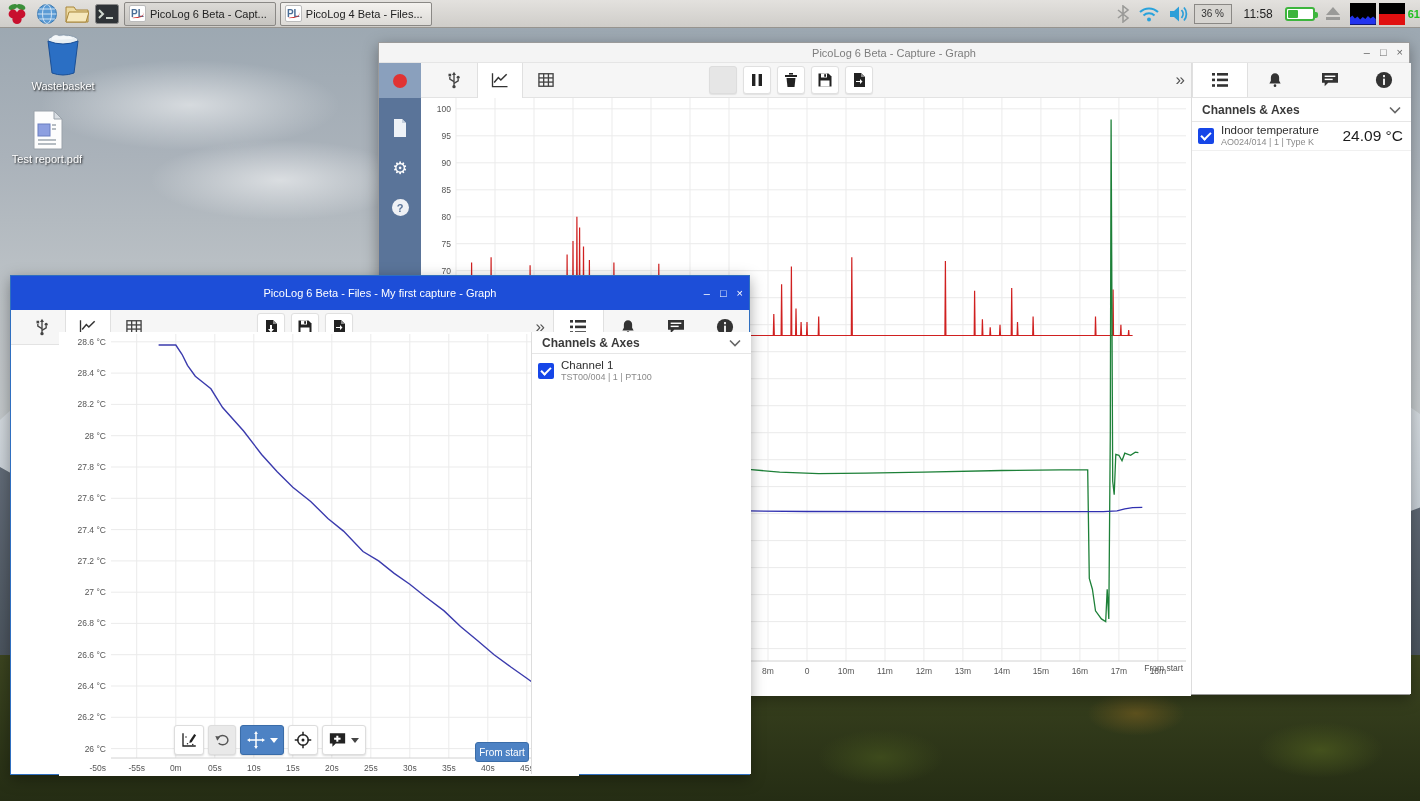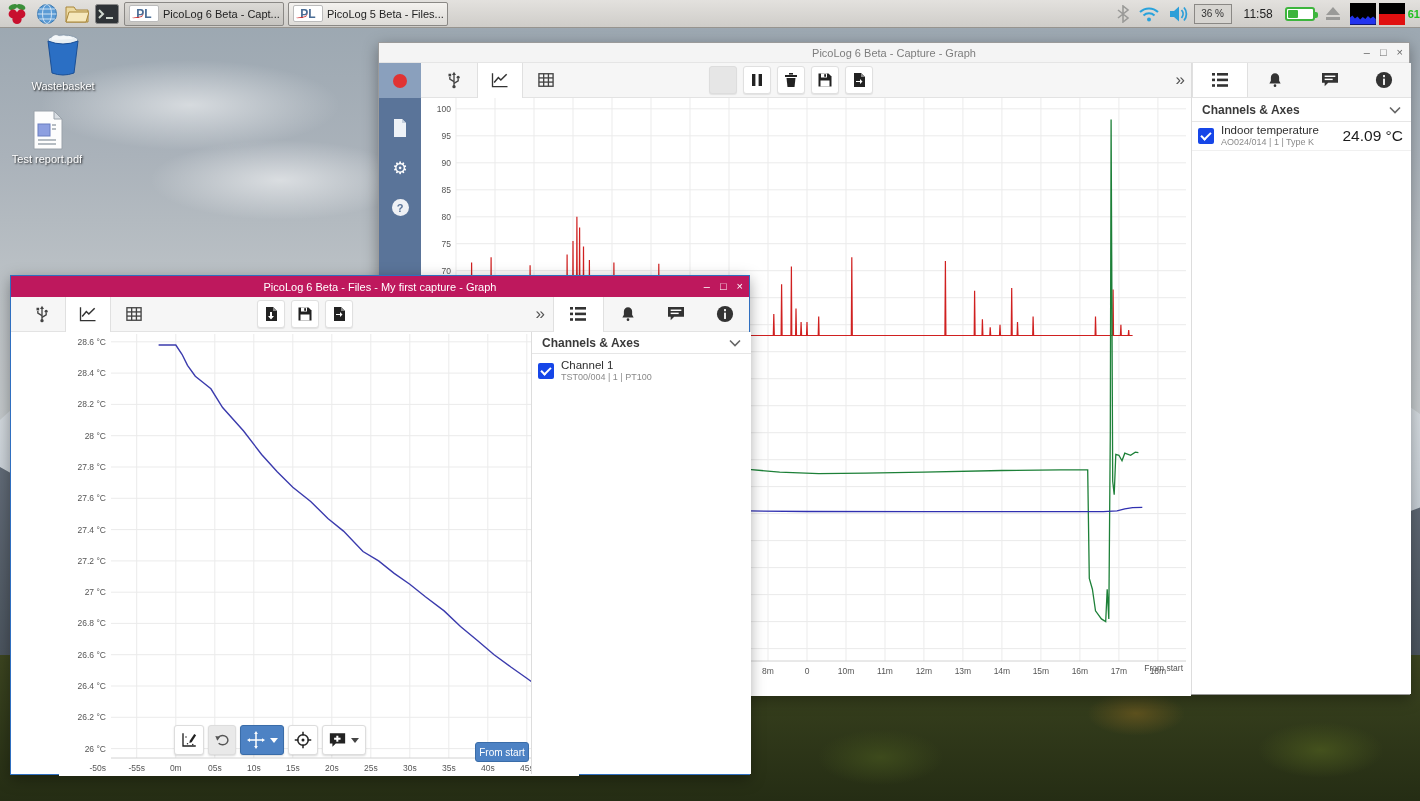--- a/index.html
+++ b/index.html
@@ -27,21 +27,21 @@
   }
 
   
   .taskbar { position:absolute; left:0; top:0; width:1420px; height:28px; background:linear-gradient(#e3e1de,#cfcdc9);
              border-bottom:1px solid #97948f; z-index:50; display:flex; align-items:center; }
   .tb-icon { width:26px; height:24px; margin-left:4px; display:flex; align-items:center; justify-content:center; border-radius:3px; }
   .task-btn { height:24px; margin-left:4px; padding:0 8px 0 4px; display:flex; align-items:center; gap:4px;
               border:1px solid #8a8885; border-radius:2px; font-size:11px; color:#222; max-width:160px; white-space:nowrap; overflow:hidden; }
   .task-btn.inactive { background:linear-gradient(#dcdad6,#c6c4c0); }
   .task-btn.active { background:linear-gradient(#f4f2ef,#dddbd7); }
-  .pl-logo { width:30px; height:17px; background:#fff; border:1px solid #bbb; border-radius:2px; font-size:12px; font-weight:bold;
+  .pl-logo { width:17px; height:17px; background:#fff; border:1px solid #bbb; border-radius:2px; font-size:10px; font-weight:bold;
              color:#4a6d96; display:flex; align-items:center; justify-content:center; flex:0 0 auto; position:relative; }
   .pl-logo::after { content:""; position:absolute; left:2px; bottom:3px; width:12px; height:4px;
              border-bottom:1.5px solid #d03030; border-radius:0 0 6px 2px; transform:rotate(-8deg); }
   .tray { margin-left:auto; display:flex; align-items:center; height:36px; }
   .cpu-box { width:38px; height:20px; border:1px solid #8a8885; background:#d7d5d1; font-size:10px; color:#333;
              display:flex; align-items:center; justify-content:center; margin:0 4px; }
   .clock { font-size:12px; color:#222; margin:10px 8px; }
   .battery { width:30px; height:14px; border:2px solid #3db53d; border-radius:3px; position:relative; margin:0 4px; background:#fff; }
   .battery::before { content:""; position:absolute; left:1px; top:1px; bottom:1px; width:40%; background:#3db53d; border-radius:1px; }
   .battery::after { content:""; position:absolute; right:-5px; top:3px; width:3px; height:6px; background:#3db53d; border-radius:0 2px 2px 0; }
@@ -95,21 +95,21 @@
   .help-circle { width:17px; height:17px; border-radius:50%; background:rgba(255,255,255,.9); color:#5a7499; font-size:11px; font-weight:bold; display:flex; align-items:center; justify-content:center; }
   .gear-glyph { font-family:"DejaVu Sans",sans-serif; color:#fff; font-size:17px; line-height:1; }
 
   .graph-area { position:absolute; background:#fff; }
   #capture-graph-area { left:42px; top:55px; width:770px; height:598px; }
   #files-graph-area { left:0; top:56px; width:520px; height:444px;margin-left:48px; }
   .axis-caption { position:absolute; font-size:8.5px; color:#555; }
 
   
   #files-win { left:10px; top:275px; width:740px; height:500px; border:1px solid #2f6fc0; z-index:20; }
-  #files-win .titlebar { height:21px; background:#be185d; color:#fff; }
+  #files-win .titlebar { height:34px; background:#1d4ed8; color:#fff; }
   #files-win .win-controls { color:#fff; }
 
   .float-tools { position:absolute; left:163px; top:449px; display:flex; gap:4px; z-index:3; }
   .float-btn { height:30px; background:#fff; border:1px solid #ddd; border-radius:3px; display:flex; align-items:center; justify-content:center; box-shadow:0 1px 2px rgba(0,0,0,.15); padding:0 5px; }
   .float-btn.grey { background:#e9e9e9; }
   .float-btn.active { background:#4d82c4; border-color:#3a6ca8; }
   .drop-caret { width:0; height:0; border-left:4px solid transparent; border-right:4px solid transparent; border-top:5px solid #444; margin-left:5px; }
   .float-btn.active .drop-caret { border-top-color:#fff; }
   .from-start-badge { position:absolute; left:464px; top:466px; width:54px; height:20px; background:#4d82c4; border:1px solid #3a6ca8;
       border-radius:3px; color:#fff; font-size:10px; display:flex; align-items:center; justify-content:center; z-index:3; }
@@ -188,21 +188,21 @@
       <rect x="11" y="13" width="7" height="2" fill="#d0d8d0"></rect>
     </svg>
   </div>
 
   <div class="task-btn inactive">
     <span class="pl-logo">PL</span>
     <span>PicoLog 6 Beta - Capt...</span>
   </div>
   <div class="task-btn active">
     <span class="pl-logo">PL</span>
-    <span>PicoLog 5 Beta - Files...</span>
+    <span>PicoLog 4 Beta - Files...</span>
   </div>
 
   <div class="tray">
     <svg class="icon" width="14" height="18" viewBox="0 0 14 18">
       <path d="M2 5 l10 8 L7 17 V1 l5 4 L2 13" fill="none" stroke="#9a9a98" stroke-width="1.6"></path>
     </svg>
     <svg class="icon" width="22" height="18" viewBox="0 0 22 18" style="margin-left:8px;">
       <path d="M2 7 a13 13 0 0 1 18 0" fill="none" stroke="#28a2dc" stroke-width="2"></path>
       <path d="M5.5 10.5 a8 8 0 0 1 11 0" fill="none" stroke="#28a2dc" stroke-width="2"></path>
       <circle cx="11" cy="14.5" r="2" fill="#28a2dc"></circle>

